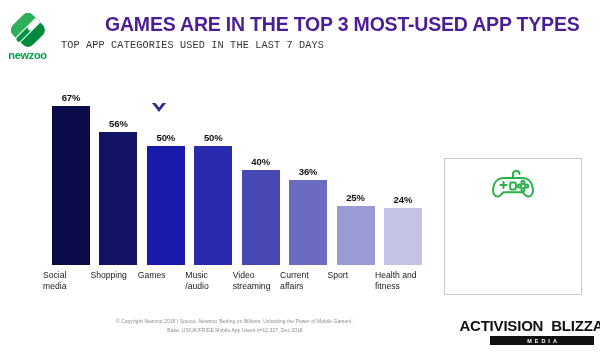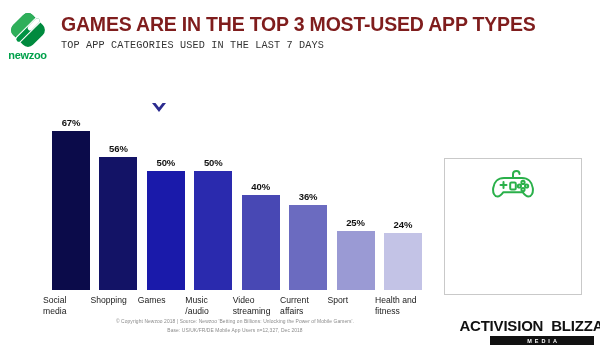--- a/index.html
+++ b/index.html
@@ -23,32 +23,32 @@
   #logo-mark {
     width: 36px; height: 36px; position: relative;
   }
   #logo-mark svg { display: block; }
   #logo-word {
     font-size: 11px; font-weight: bold; color: #00A14B;
     letter-spacing: -0.3px; margin-top: 1px;
   }
   #title-block { padding-left: 6px; padding-top: 14px; }
   #main-title {
-    font-size: 19.5px; font-weight: bold; color: #7f1d1d;
-    letter-spacing: -0.2px; line-height: 1.05;
+    font-size: 19.5px; font-weight: bold; color: #4c1d95;
+    letter-spacing: -0.2px; line-height: 1.05; margin-left: 44px;
   }
   #sub-title {
     font-size: 10.2px; font-weight: normal; color: #333333;
     letter-spacing: 0.15px; margin-top: 6px; font-family: Liberation Mono, monospace;
   }
 
   
   #chart {
     position: absolute; left: 52px; top: 92px;
-    width: 370px; height: 205px; margin-top: 25px;
+    width: 370px; height: 205px;
   }
   #plot {
     position: absolute; left: 0; bottom: 32px;
     width: 370px; height: 173px;
     display: flex; align-items: flex-end; justify-content: space-between;
   }
   .bar-col {
     width: 38px; position: relative;
     display: flex; flex-direction: column; align-items: center;
     justify-content: flex-end; height: 100%;

